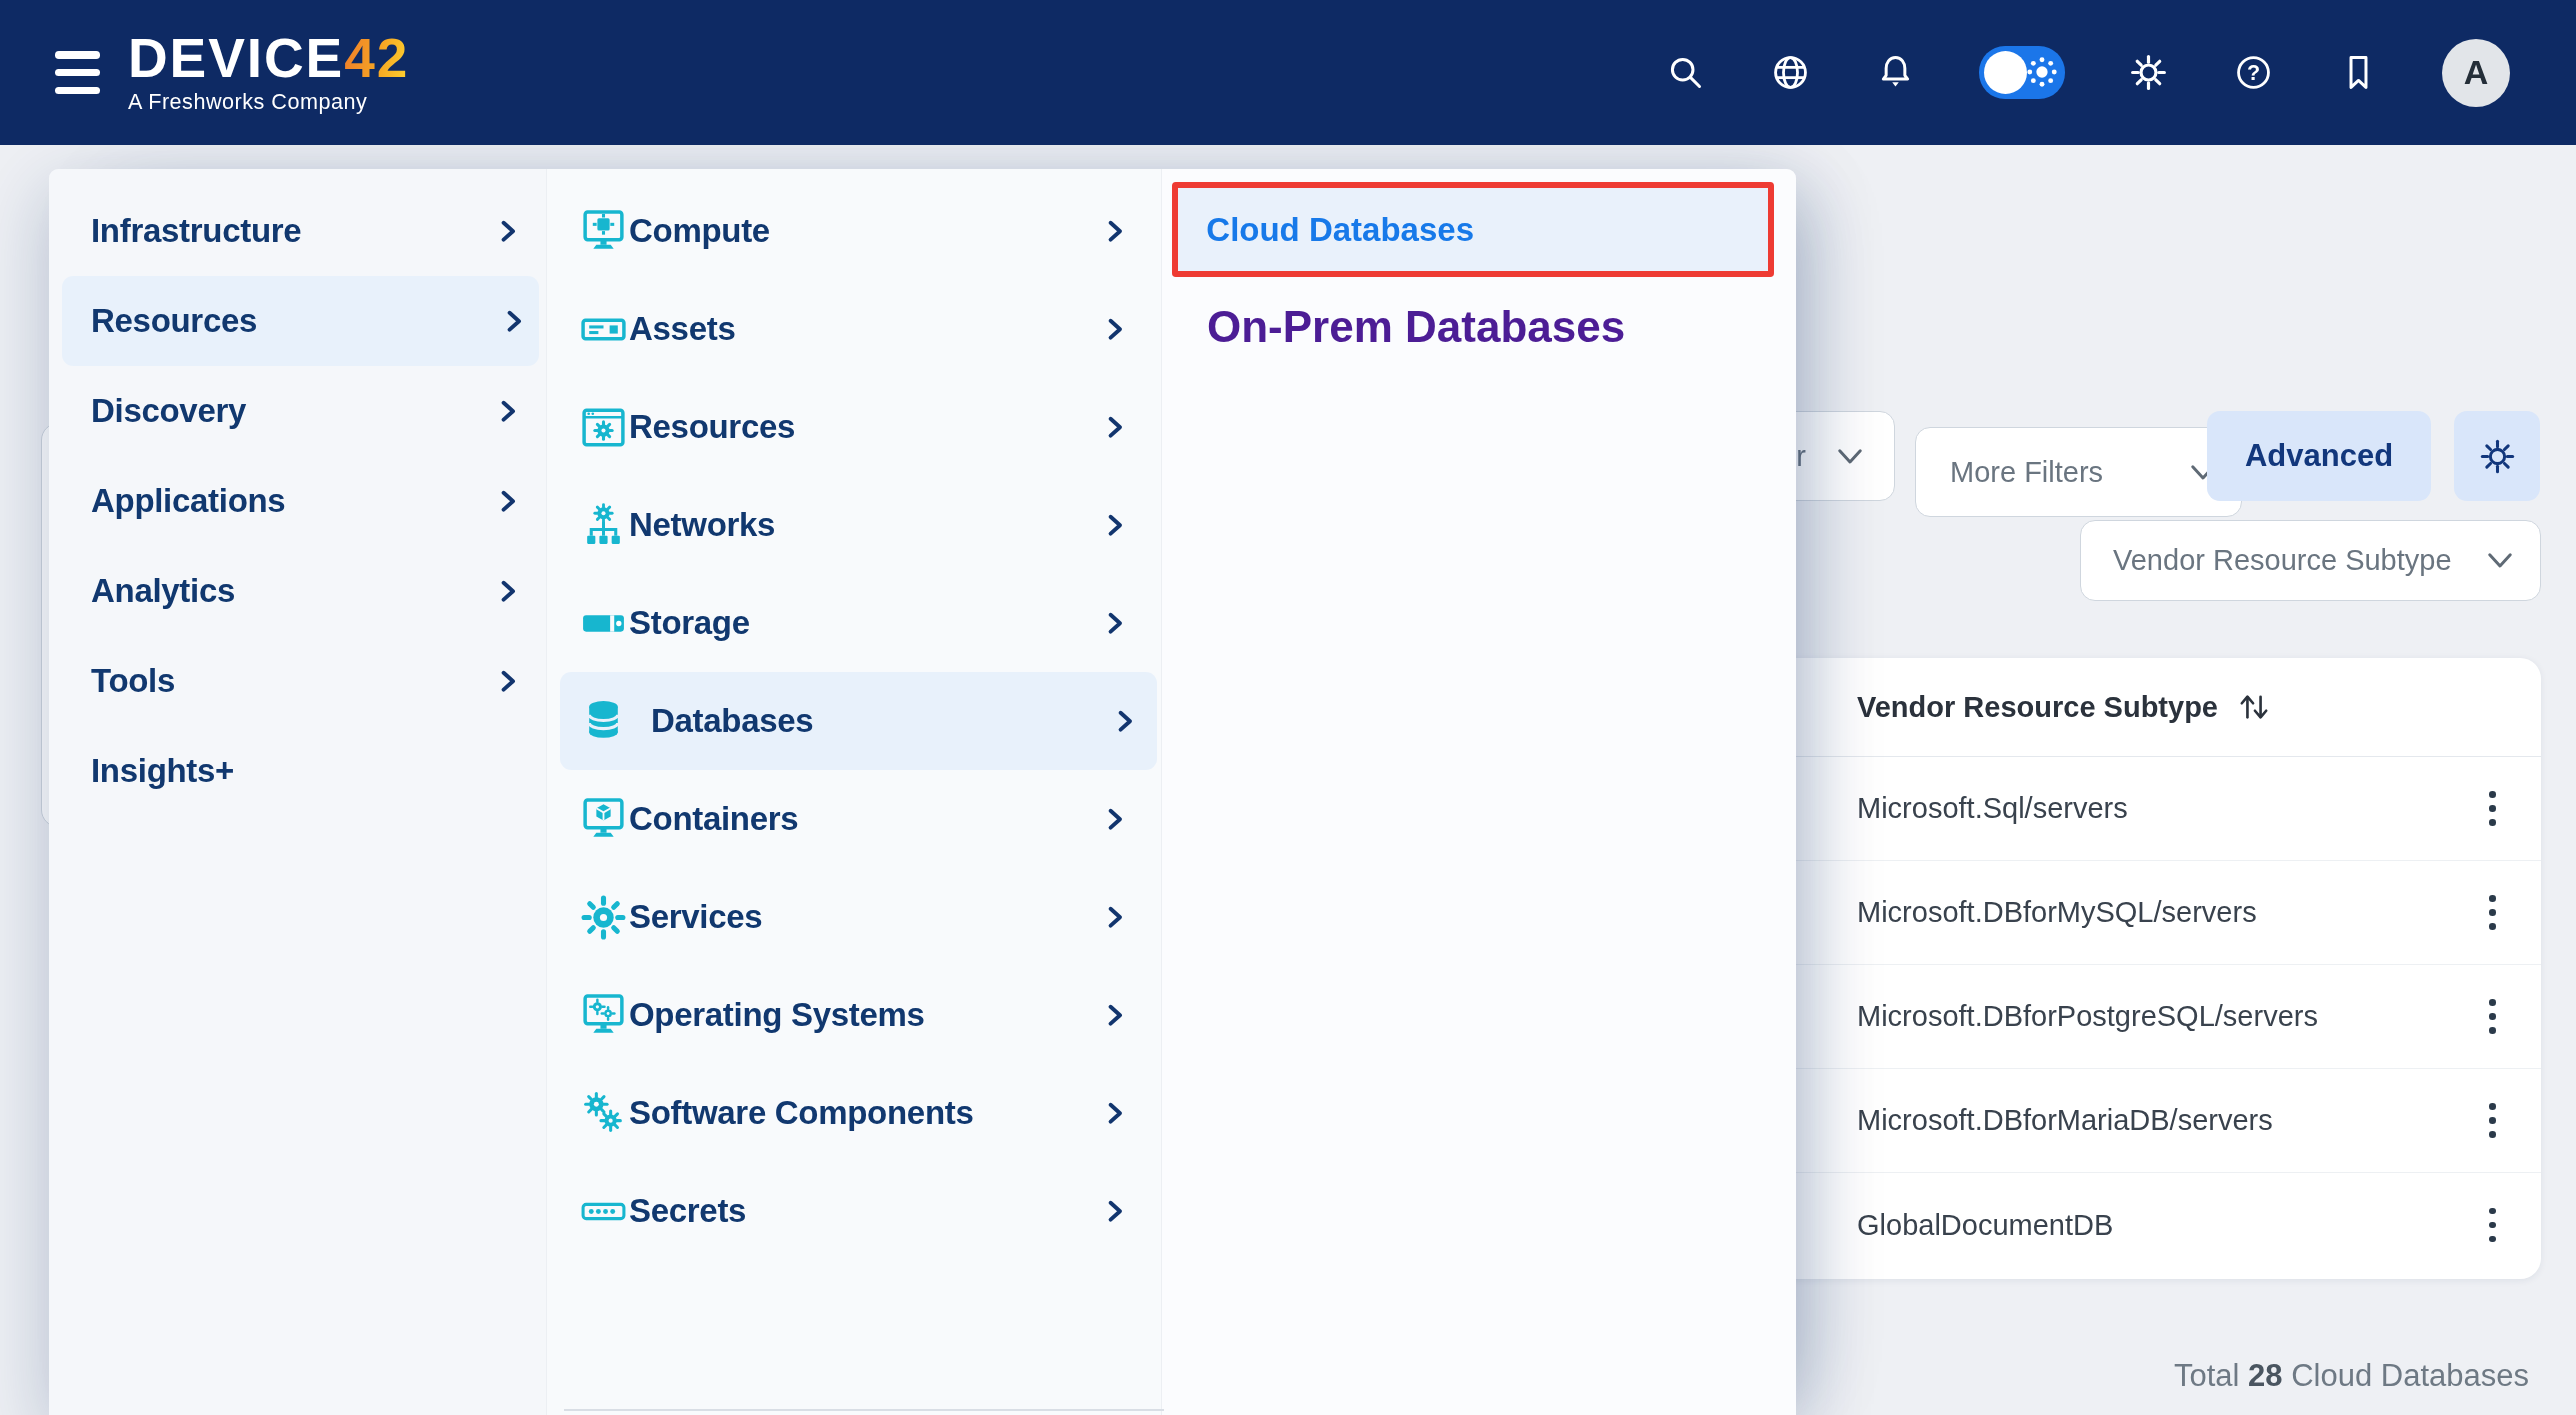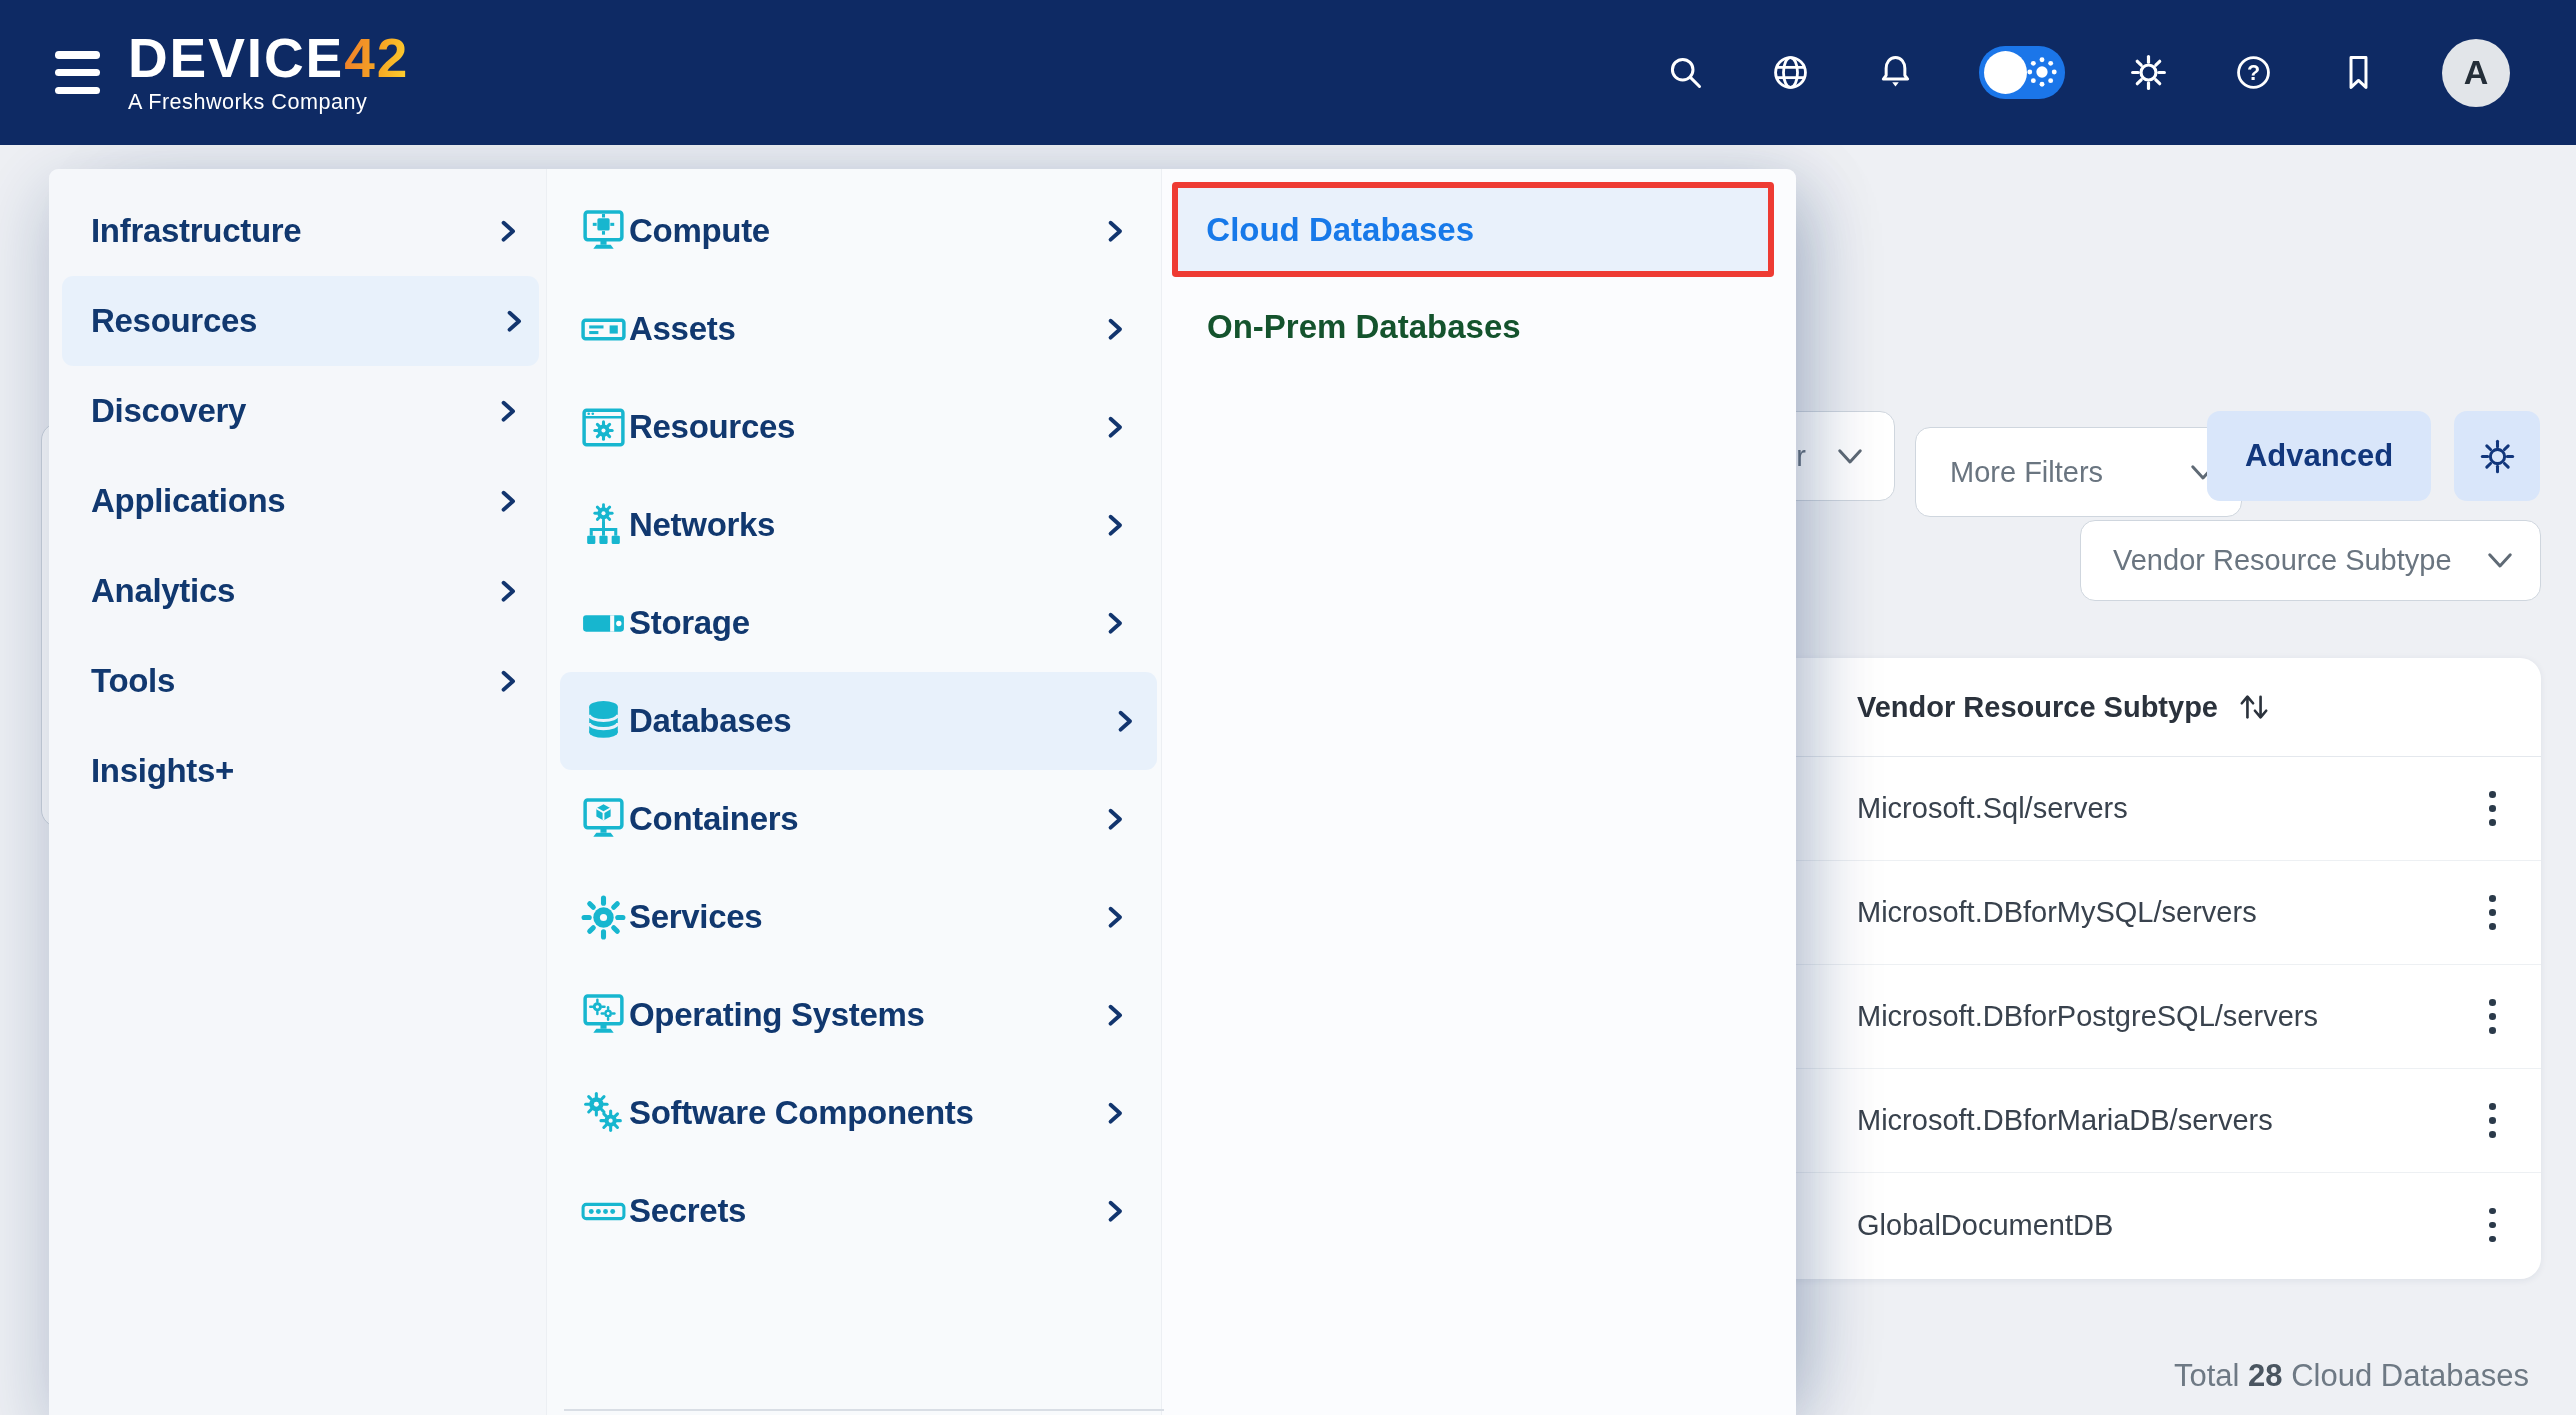--- a/index.html
+++ b/index.html
@@ -68,31 +68,31 @@
   .col1 { width:497px; background:#f5f7fa; border-radius:9.4px 0 0 0; padding-top:17px; }
   .col2 { width:615px; background:#f8fafc; border-left:0.9px solid #eceff3; padding-top:13px; position:relative; }
   .col3 { width:635px; background:#fbfcfe; border-left:0.9px solid #eceff3; border-radius:0 9.4px 0 0; position:relative; }
 
   .m1row { height:90px; display:flex; align-items:center; padding:0 26px 0 42px; cursor:pointer;gap:48px; }
   .m1row .lbl, .m2row .lbl { font-size:33px; font-weight:bold; color:#11386f; letter-spacing:-0.3px; white-space:nowrap; }
   .m1row.sel { background:#e8f1fb; border-radius:11.3px; margin:0 7.5px 0 13px; padding:0 13px 0 29px; }
   .chev { margin-left:auto; }
 
   .m2row { height:98px; display:flex; align-items:center; padding:0 34px 0 32px; cursor:pointer; }
-  .m2row.sel { background:#e8f1fb; border-radius:11.3px; margin:0 3.8px 0 13px; padding:0 20.7px 0 19px; }
+  .m2row.sel { background:#e8f1fb; border-radius:11.3px; margin:0 3.8px 0 13px; padding:0 20.7px 0 19px;gap:22px; }
   .icon48 { width:49px; height:49px; flex:0 0 auto; display:flex; align-items:center; justify-content:center; }
   .m2row .lbl { margin-left:1px; }
 
   .annotation { position:absolute; left:10.3px; top:13px; width:602px; height:95px;
                 border:6.6px solid #ee3b33; border-radius:3.8px; background:#e9f1fb;
                 display:flex; align-items:center; padding-left:28px; cursor:pointer; }
   .annotation .lbl { font-size:33px; font-weight:bold; color:#1779e9; }
   .m3row { position:absolute; left:0; top:110px; width:100%; height:95px;
            display:flex; align-items:center; padding-left:45px; cursor:pointer; }
-  .m3row .lbl { font-size:33px; font-weight:bold; color:#14532d; }
+  .m3row .lbl { font-size:44px; font-weight:bold; color:#4c1d95; }
 
   .col2-bottom-line { position:absolute; left:515px; top:1240px; width:600px; height:1.9px; background:#d9dee5; }
 </style>
 </head>
 <body>
 
 <div class="behind">
 
   <div class="card-sliver"></div>
 

